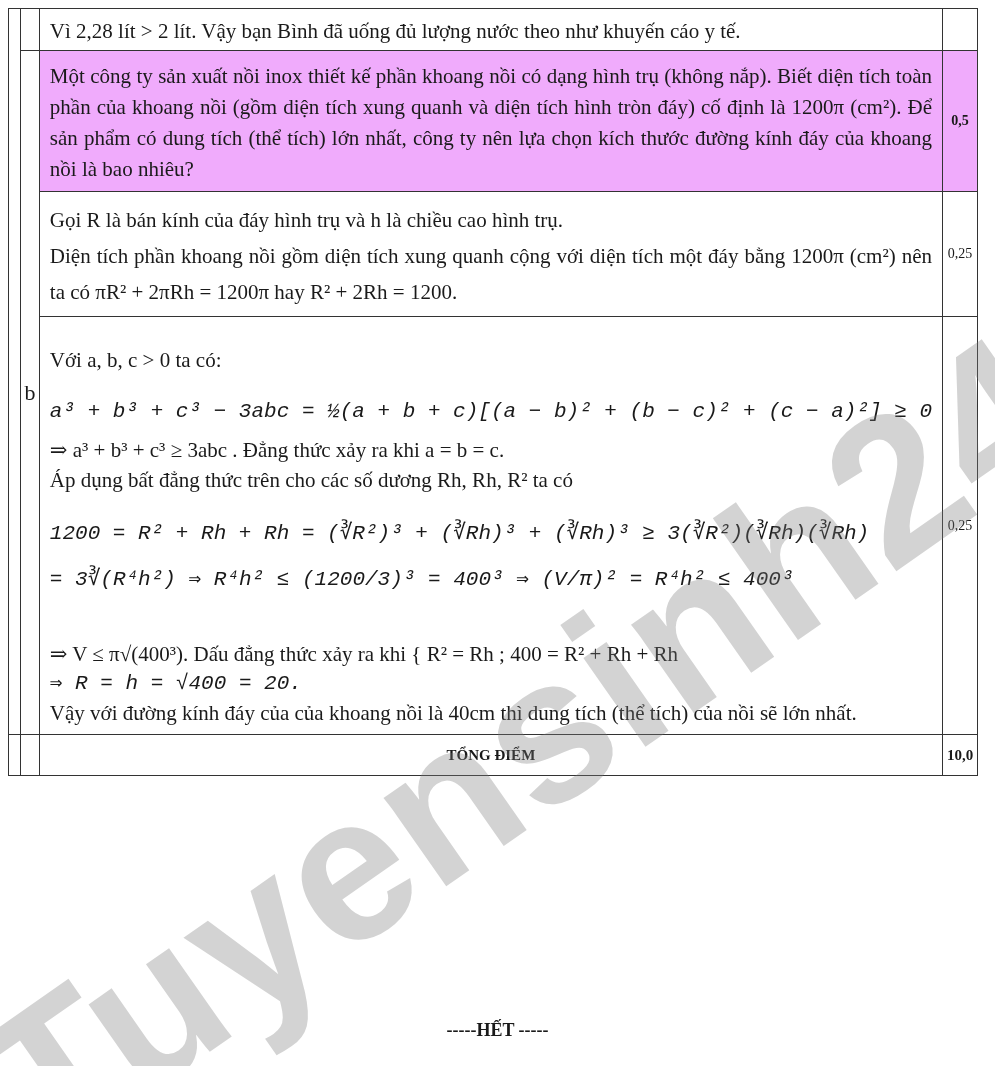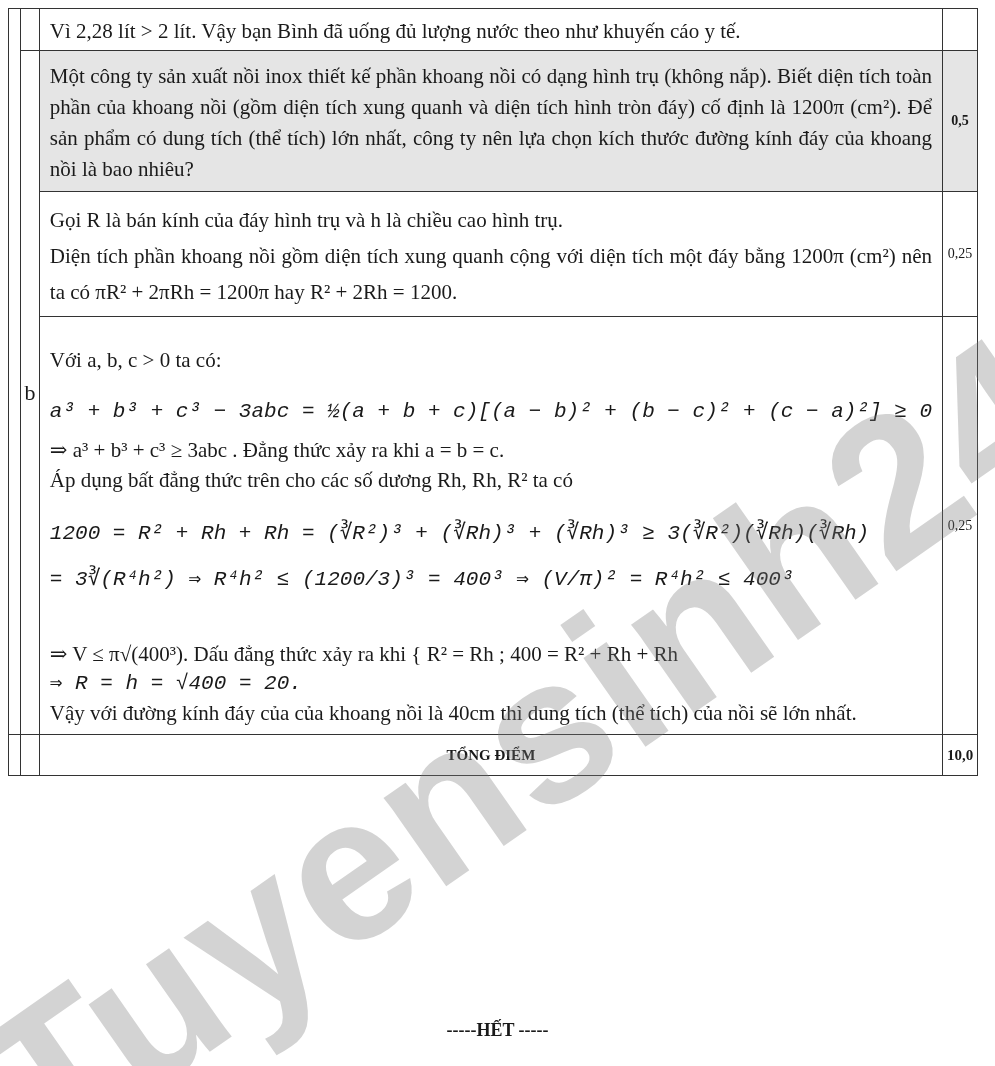--- a/index.html
+++ b/index.html
@@ -7,21 +7,21 @@
          font-family:"Liberation Serif","DejaVu Serif",serif; color:#1a1a1a; }
   .page { position:absolute; left:0; top:0; width:995px; height:1066px; }
   table.grid { position:absolute; left:8px; top:8px; border-collapse:collapse; width:970px; }
   table.grid td { border:1.5px solid #333; vertical-align:top; padding:0; }
   .c1 { width:72px; }
   .c2 { width:54px; }
   .c3 { width:766px; }
   .c4 { width:76px; }
   .txt { font-size:21px; line-height:29px; padding:10px 10px 6px 10px; text-align:justify; }
   .txt p { margin:0; }
-  .hl { background:#e5e5e5; }
+  .hl { background:#f0abfc; }
   .score { font-size:14px; text-align:center; vertical-align:middle !important; }
   .score.bold { font-weight:bold; }
   .label-b { font-size:22px; text-align:center; vertical-align:middle !important; }
   .math { font-style:italic; font-family:Liberation Mono, monospace; }
   .eq { font-size:21px; line-height:30px; margin:12px 0; white-space:nowrap; }
   .total { font-size:15px; font-weight:bold; text-align:center; vertical-align:middle !important; height:40px; }
   .het { position:absolute; left:0; top:1020px; width:995px; text-align:center; font-size:18px; font-weight:bold; }
   .wm { position:absolute; left:0; top:0; width:995px; height:1066px; pointer-events:none; }
   .wm span { position:absolute; left:-60px; top:420px; font-family:"Liberation Sans","DejaVu Sans",sans-serif;
              font-size:205px; font-weight:bold; color:rgba(120,120,120,0.33); transform:rotate(-35deg);

